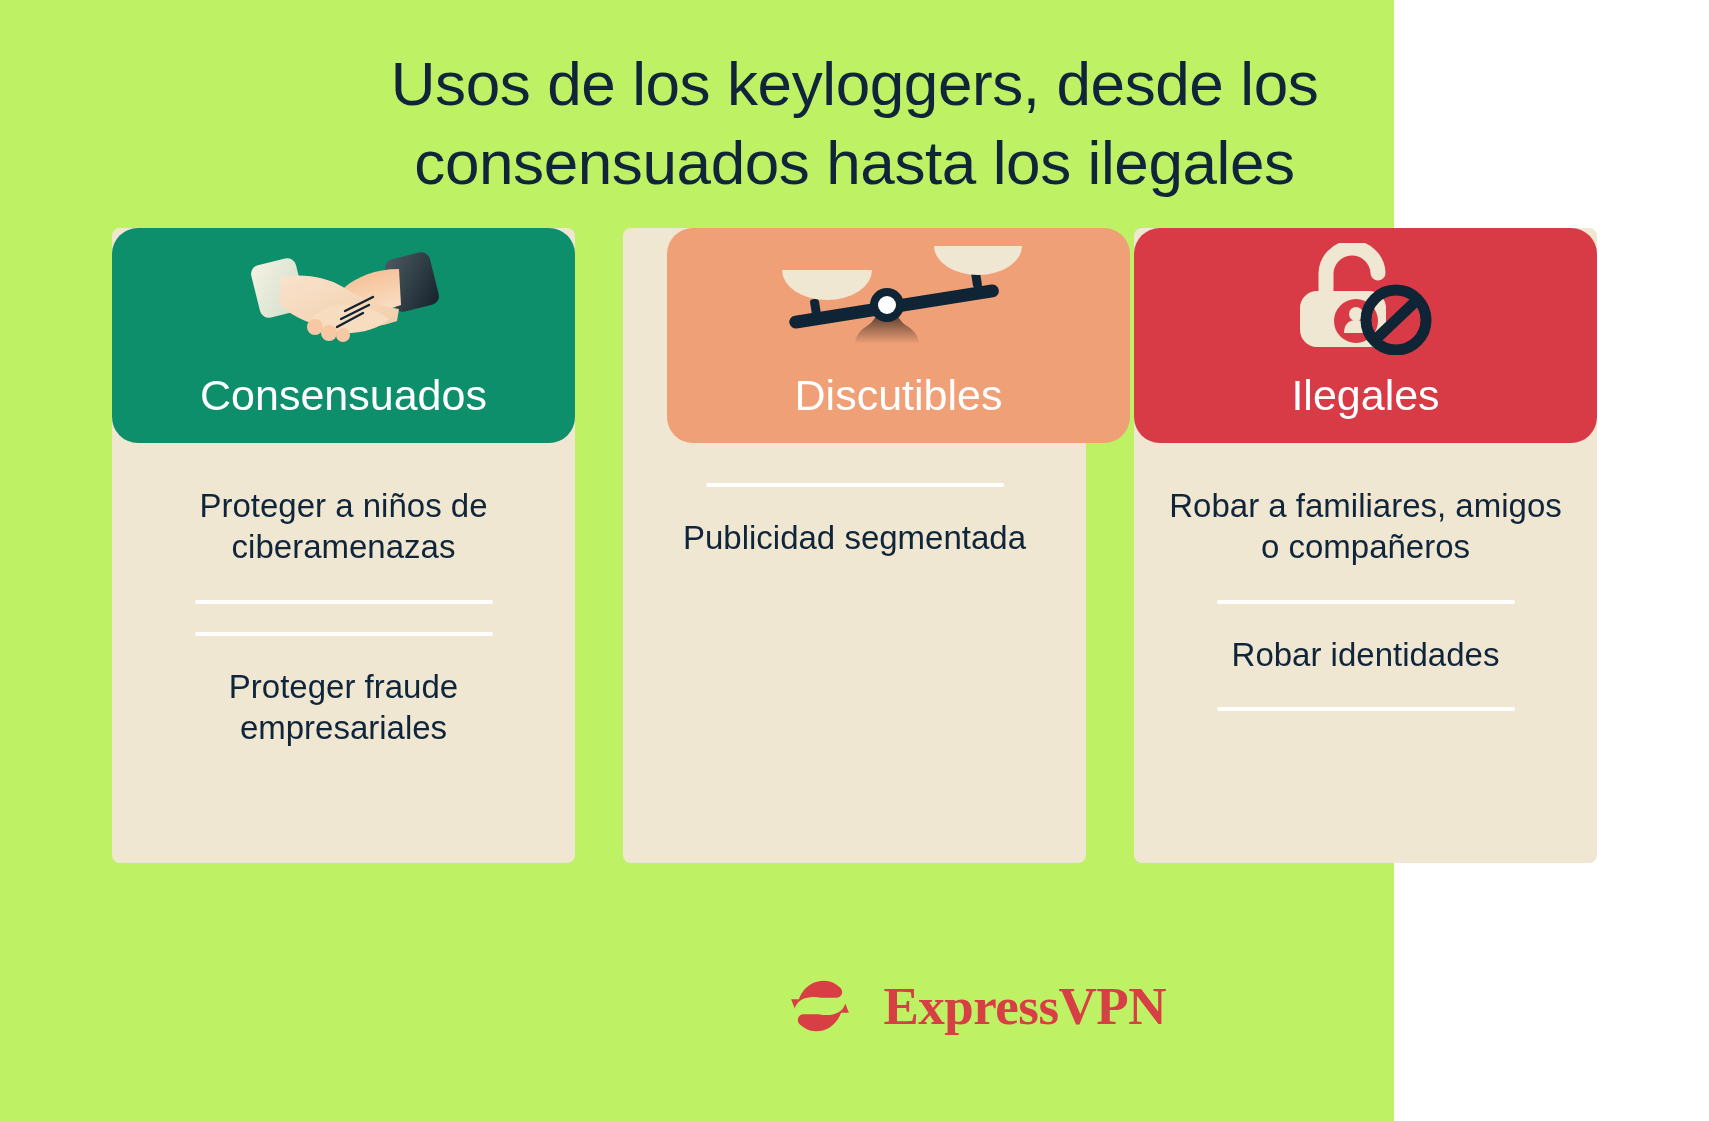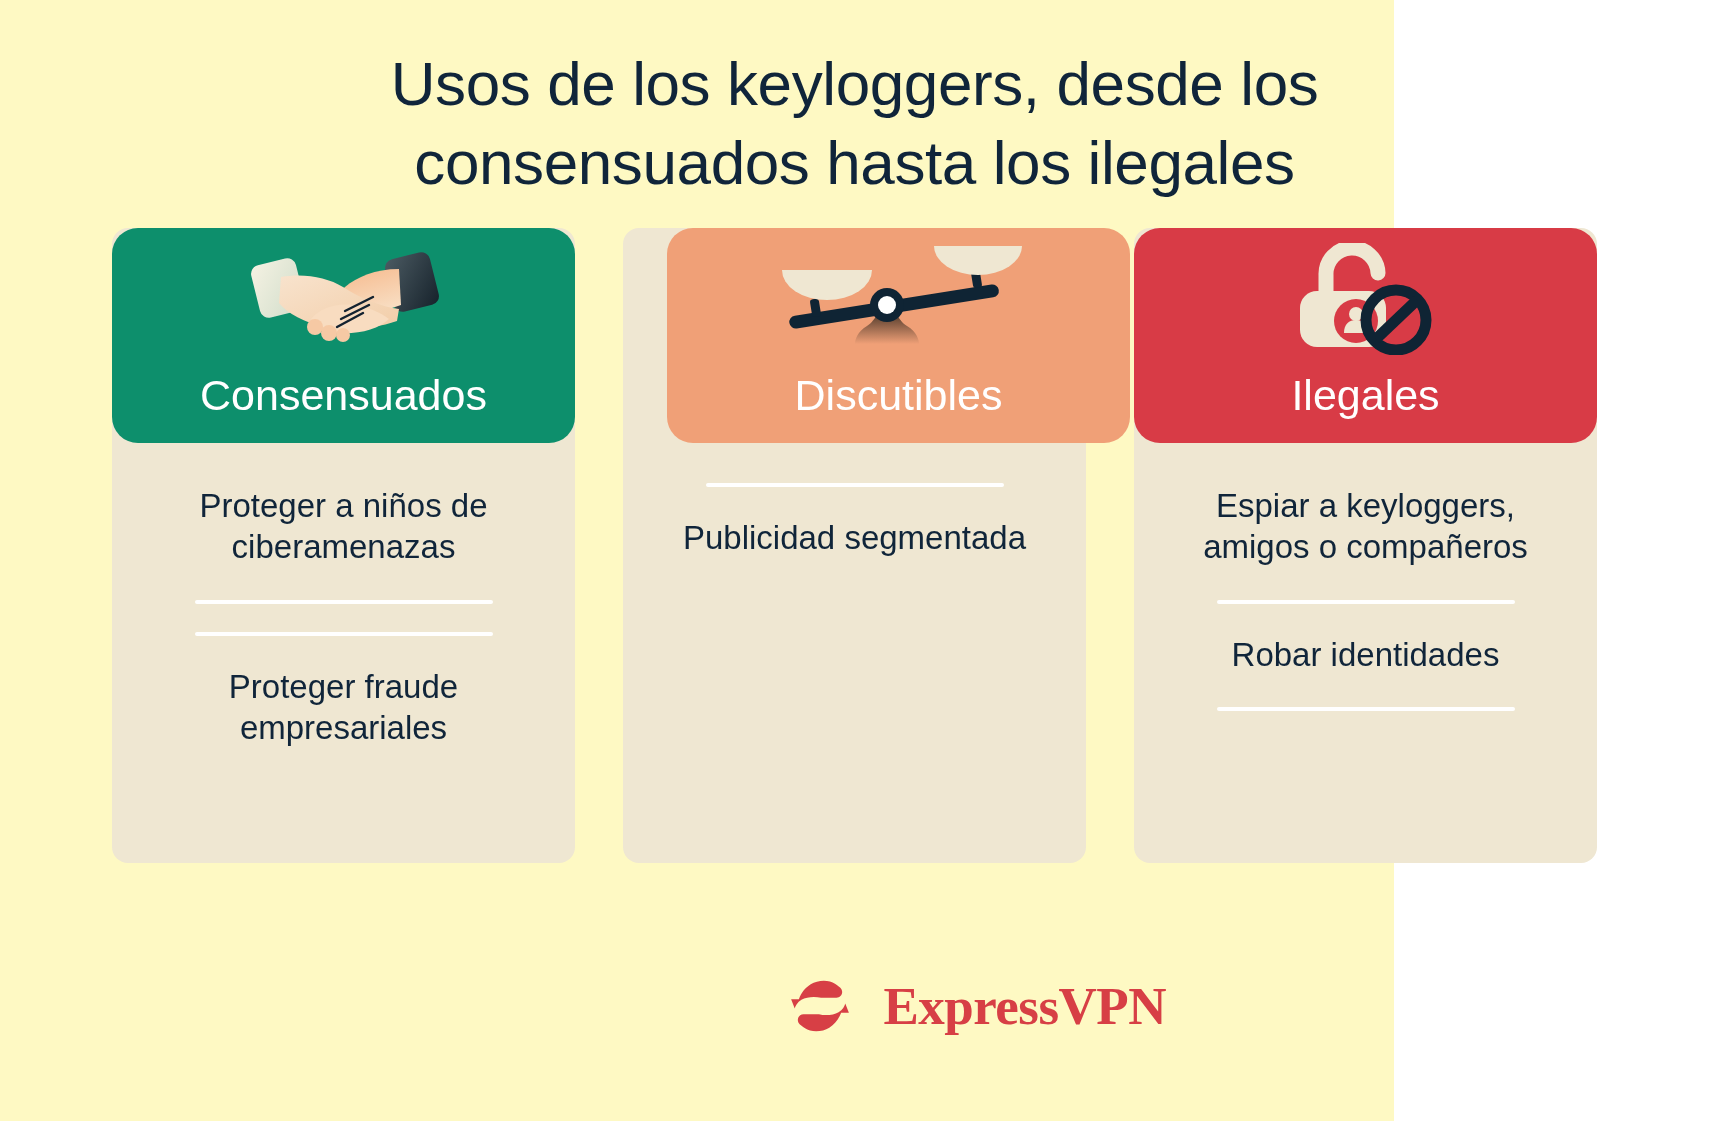--- a/index.html
+++ b/index.html
@@ -2,21 +2,21 @@
 <html><head>
 <meta charset="utf-8">
 <style>
   * { box-sizing: border-box; margin: 0; padding: 0; }
   html, body {
     width: 1709px; height: 1121px;
     background: #ffffff;
     font-family: "Liberation Sans", sans-serif;
     overflow: hidden;
   }
-  .page { position: relative; width: 1394px; height: 1121px; background: #fef9c3; text-decoration: underline; }
+  .page { position: relative; width: 1394px; height: 1121px; background: #bef264; text-decoration: underline; }
 
   
   .title {
     position: absolute;
     left: 0; top: 44px;
     width: 1709px;
     text-align: center;
     font-size: 62px;
     line-height: 1.28;
     font-weight: 400;
@@ -31,21 +31,21 @@
     left: 112px; top: 228px;
     width: 1485px; height: 635px;
     display: flex;
     justify-content: space-between;
   }
   .column {
     position: relative;
     width: 463px;
     height: 635px;
     background: #efe7d2;
-    border-radius: 16px;
+    border-radius: 8px;
     display: flex;
     flex-direction: column;
   }
 
   
   .col-header {
     position: relative;
     width: 463px;
     height: 215px;
     border-radius: 26px;
@@ -236,21 +236,21 @@
             <circle cx="70" cy="71" r="7" fill="#efe7d2"></circle>
             <path d="M58 90 C58 81 63 77 70 77 C77 77 82 81 82 90 Z" fill="#efe7d2"></path>
 
             <circle cx="110" cy="77" r="30" fill="none" stroke="#0f2434" stroke-width="11"></circle>
             <line x1="90" y1="96" x2="131" y2="57" stroke="#0f2434" stroke-width="11" stroke-linecap="butt"></line>
           </svg>
         </div>
         <span class="header-label">Ilegales</span>
       </div>
       <div class="col-body">
-        <div class="list-item">Espiar a keyloggers, amigos o compañeros</div>
+        <div class="list-item">Robar a familiares, amigos o compañeros</div>
         <div class="divider"></div>
         <div class="list-item">Robar identidades</div>
         <div class="divider"></div>
       </div>
     </div>
 
   </div>
 
   <div class="logo">
     <span>

